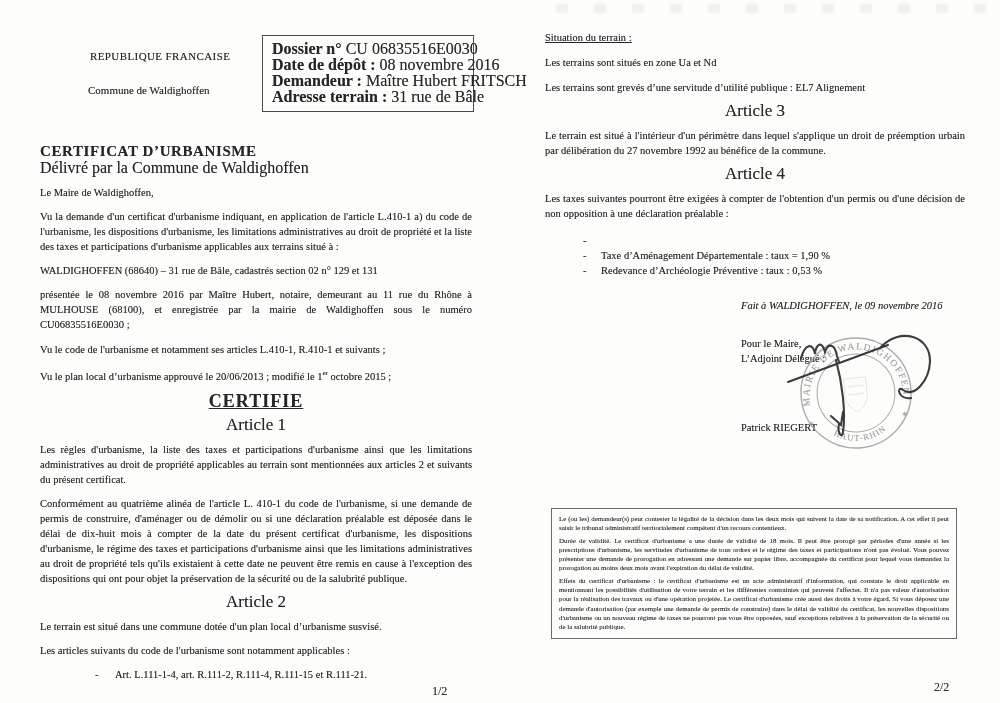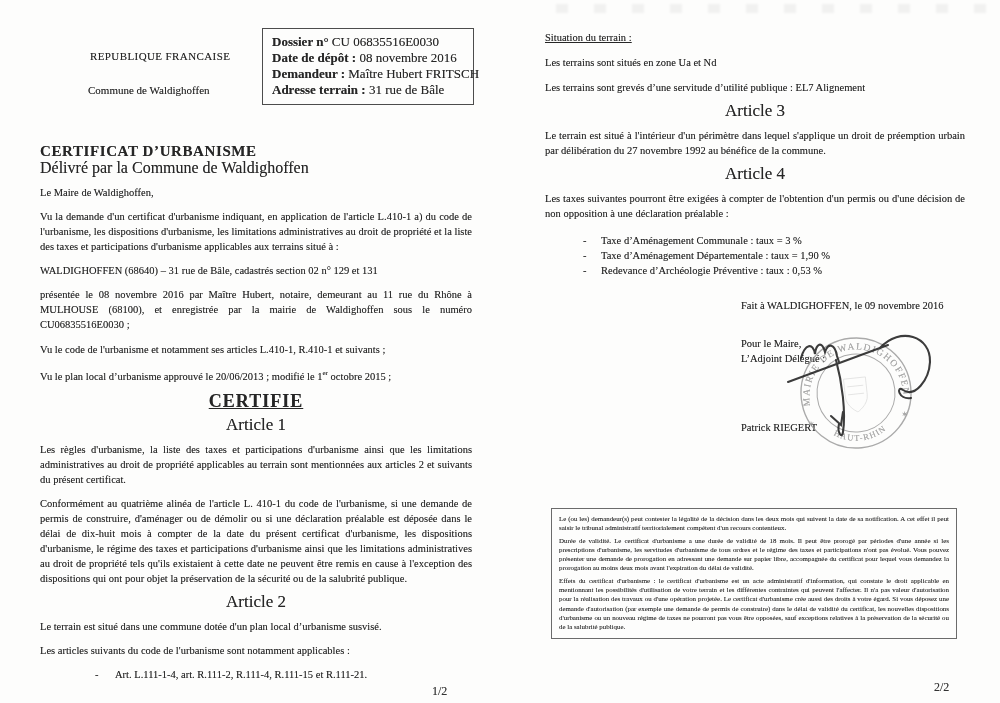--- a/index.html
+++ b/index.html
@@ -10,38 +10,38 @@
   }
   .page{position:absolute;font-size:10.5px;line-height:15px;}
   .page-left{left:40px;top:25px;width:432px;}
   .page-right{left:545px;top:30px;width:420px;}
   .jp{text-align:justify;margin:0;}
   .center{text-align:left;}
   
   .p1-header{position:relative;height:95px;}
   .rep-line{position:absolute;left:50px;top:24px;font-size:11px;letter-spacing:.4px;}
   .commune-line{position:absolute;left:48px;top:58px;font-size:11px;}
-  .dossier-box{position:absolute;left:222px;top:3px;width:212px;box-sizing:border-box;
-    border:1px solid #4c4c4c;padding:5px 9px 6px;font-size:13px;line-height:16px;white-space:nowrap;}
+  .dossier-box{position:absolute;left:222px;top:10px;width:212px;box-sizing:border-box;
+    border:1px solid #4c4c4c;padding:5px 9px 6px;font-size:16px;line-height:16px;white-space:nowrap;}
   .dossier-box b{font-weight:bold;}
   
   .doc-title{margin-top:24px;font-size:15px;font-weight:bold;letter-spacing:.6px;}
   .doc-subtitle{font-size:16px;margin-top:1px;} .mt9{margin-top:9px;}
   .mt10{margin-top:10px;} .mt11{margin-top:11px;} .mt12{margin-top:12px;}
   .heading{text-align:center;font-size:17px;margin-top:8px;}
   .certifie{text-align:center;font-size:18px;font-weight:bold;letter-spacing:1px;text-decoration:underline;}
   sup{font-size:7px;}
   .dash-row{display:flex;margin-left:55px;}
   .dash-row .dash{width:20px;flex:none;}
   .tax-row{display:flex;margin-left:38px;}
   .tax-row .dash{width:18px;flex:none;}
   .underline{text-decoration:underline;}
   
   .sig-area{position:absolute;left:0;top:268px;width:420px;height:210px;}
-  .date-line{position:absolute;left:196px;top:0;white-space:nowrap;}
+  .date-line{position:absolute;left:196px;top:0;white-space:nowrap;font-style:italic;}
   .pour-line{position:absolute;left:196px;top:38px;}
   .adjoint-line{position:absolute;left:196px;top:53px;}
   .signer-name{position:absolute;left:196px;top:122px;}
   .stamp-svg{position:absolute;left:180px;top:22px;width:240px;height:170px;}
   
   .notice-box{position:absolute;left:6px;top:478px;width:406px;box-sizing:border-box;
     border:1px solid #6b6b6b;padding:5px 7px 6px;font-size:6.9px;line-height:9.3px;color:#2e2e2e;}
   .notice-box p{margin:0 0 3px 0;text-align:justify;}
   .notice-box p:last-child{margin-bottom:0;}
   .page-num{position:absolute;font-size:12px;color:#333;}
@@ -98,21 +98,20 @@
     <p class="jp mt10">Les terrains sont grevés d’une servitude d’utilité publique : EL7 Alignement</p>
 
     <div class="heading mt12">Article 3</div>
     <p class="jp mt10">Le terrain est situé à l'intérieur d'un périmètre dans lequel s'applique un droit de préemption urbain par délibération du 27 novembre 1992 au bénéfice de la commune.</p>
 
     <div class="heading mt12">Article 4</div>
     <p class="jp mt10">Les taxes suivantes pourront être exigées à compter de l'obtention d'un permis ou d'une décision de non opposition à une déclaration préalable :</p>
 
     <div class="tax-row mt12">
       <span class="dash">-</span>
-      <span>Taxe d’Aménagement Communale : taux = 3 %</span>
     </div>
     <div class="tax-row">
       <span class="dash">-</span>
       <span>Taxe d’Aménagement Départementale : taux = 1,90 %</span>
     </div>
     <div class="tax-row">
       <span class="dash">-</span>
       <span>Redevance d’Archéologie Préventive : taux : 0,53 %</span>
     </div>
 

